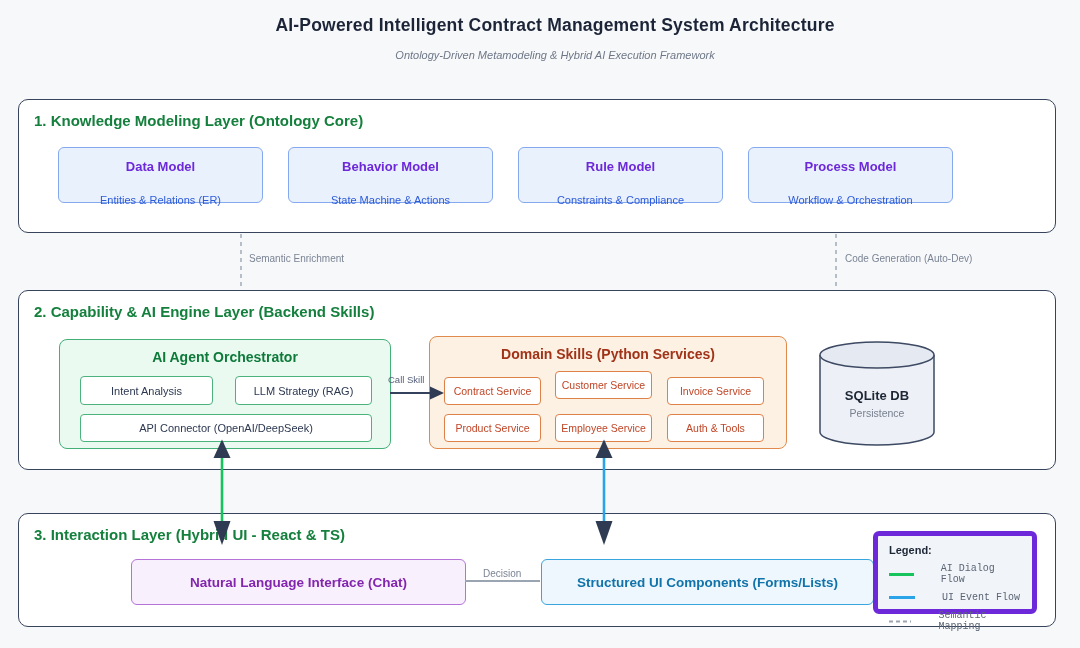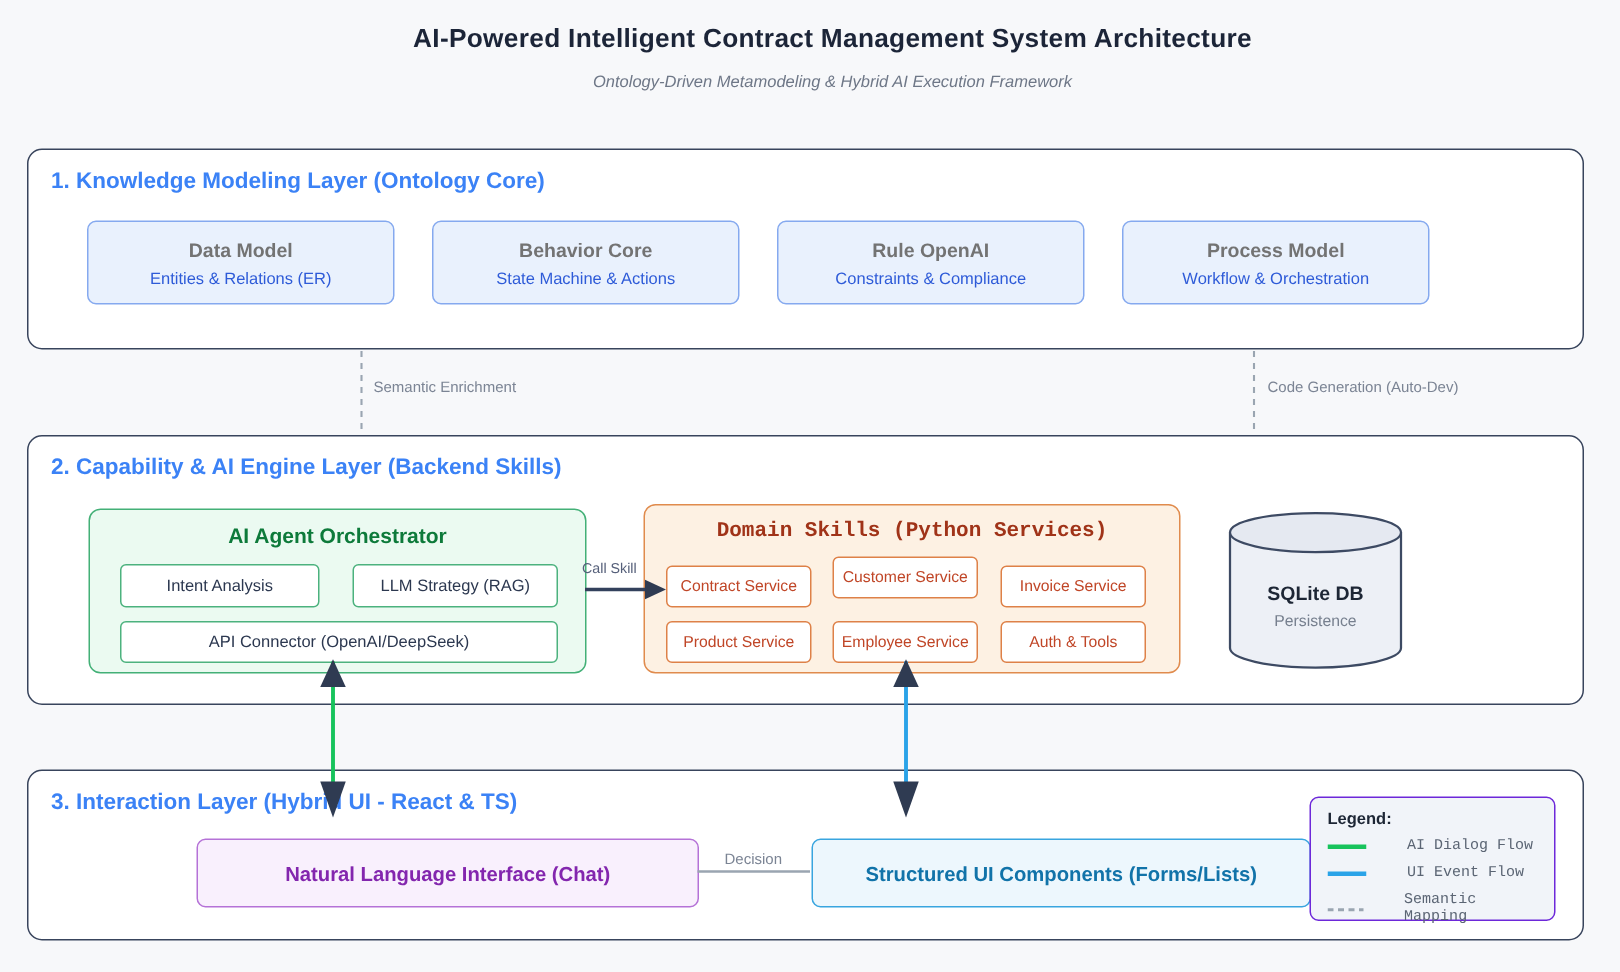--- a/index.html
+++ b/index.html
@@ -7,56 +7,56 @@
           font-family:"Liberation Sans",sans-serif;padding-left:30px;}
   .title{position:absolute;top:15px;left:0;width:100%;text-align:center;
          font-size:17.5px;font-weight:bold;color:#1c2538;letter-spacing:.2px;}
   .subtitle{position:absolute;top:49px;left:0;width:100%;text-align:center;
             font-size:11px;font-style:italic;color:#6e7787;}
   .layer{position:absolute;left:18px;width:1038px;background:#ffffff;
          border:1.6px solid #38445c;border-radius:10px;box-sizing:border-box;z-index:1;}
   .layer1{top:99px;height:134px;}
   .layer2{top:290px;height:180px;}
   .layer3{top:513px;height:114px;}
-  .layer-header{position:absolute;left:15px;top:12px;font-size:15px;font-weight:bold;color:#3b82f6;}
+  .layer-header{position:absolute;left:15px;top:12px;font-size:15px;font-weight:bold;color:#15803d;}
   
   .model-box{position:absolute;top:47px;width:205px;height:56px;background:#e9f1fd;
              border:1px solid #85a9ef;border-radius:6px;text-align:center;
              box-sizing:border-box;padding-top:11px;}
   .mb0{left:39px;} .mb1{left:269px;} .mb2{left:499px;} .mb3{left:729px;}
-  .model-title{font-size:13px;font-weight:bold;color:#737373;margin-bottom:6px;}
+  .model-title{font-size:13px;font-weight:bold;color:#6d28d9;margin-bottom:20px;}
   .model-sub{font-size:11px;color:#2e5bd8;}
   
   .orchestrator{position:absolute;left:40px;top:48px;width:332px;height:110px;
                 background:#ebfaf1;border:1.5px solid #43b077;border-radius:8px;box-sizing:border-box;}
   .orch-title{position:absolute;top:9px;width:100%;text-align:center;
               font-size:14px;font-weight:bold;color:#0d7a3a;}
   .module{position:absolute;background:#fff;border:1px solid #4cb27e;border-radius:4px;
           font-size:11px;color:#2c3850;display:flex;align-items:center;justify-content:center;
           box-sizing:border-box;}
   .m0{left:20px;top:36px;width:133px;height:29px;}
   .m1{left:175px;top:36px;width:137px;height:29px;}
   .m2{left:20px;top:74px;width:292px;height:28px;}
   .domain{position:absolute;left:410px;top:45px;width:358px;height:113px;
           background:#fdf1e3;border:1.5px solid #e08b4d;border-radius:8px;box-sizing:border-box;}
   .domain-title{position:absolute;top:9px;width:100%;text-align:center;
-                font-size:14px;font-weight:bold;color:#a03318;font-family:Liberation Mono, monospace;}
+                font-size:14px;font-weight:bold;color:#a03318;}
   .service{position:absolute;background:#fff;border:1px solid #de8148;border-radius:4px;
            font-size:10.5px;color:#c04627;display:flex;align-items:center;justify-content:center;
            box-sizing:border-box;width:97px;height:28px;}
   .s0{left:14px;top:40px;} .s1{left:125px;top:34px;} .s2{left:237px;top:40px;text-align:center;}
   .s3{left:14px;top:77px;} .s4{left:125px;top:77px;} .s5{left:237px;top:77px;}
   
   .ui-box{position:absolute;top:45px;height:46px;border-radius:6px;display:flex;
           align-items:center;justify-content:center;font-size:13.5px;font-weight:bold;
           box-sizing:border-box;}
   .nli{left:112px;width:335px;background:#f9f0fd;border:1.5px solid #b572d7;color:#8326ae;}
   .sui{left:522px;width:333px;background:#edf7fd;border:1.5px solid #39a5df;color:#1173a9;}
   .legend{position:absolute;left:854px;top:17px;width:164px;height:83px;background:#f1f4f9;
-          border:1px solid #6d28d9;border-radius:6px;padding:8px 11px;box-sizing:border-box;z-index:4;}
+          border:5px solid #6d28d9;border-radius:6px;padding:8px 11px;box-sizing:border-box;z-index:4;}
   .legend-title{font-size:11px;font-weight:bold;color:#1d2635;margin-bottom:7px;}
   .legend-row{display:flex;align-items:center;gap:27px;margin-bottom:7px;font-family:Liberation Mono, monospace;}
   .legend-label{font-size:10px;color:#5b6574;}
   
   .conn-label{position:absolute;font-size:10px;color:#7b8494;z-index:3;white-space:nowrap;}
   .lbl-semantic{left:249px;top:253px;}
   .lbl-codegen{left:845px;top:253px;}
   .lbl-callskill{left:388px;top:374px;font-size:9.5px;color:#56607a;}
   .lbl-decision{left:483px;top:568px;}
   .overlay{position:absolute;left:0;top:0;z-index:2;pointer-events:none;}
@@ -70,25 +70,25 @@
   <div class="title">AI-Powered Intelligent Contract Management System Architecture</div>
   <div class="subtitle">Ontology-Driven Metamodeling &amp; Hybrid AI Execution Framework</div>
 
   <div class="layer layer1">
     <div class="layer-header">1. Knowledge Modeling Layer (Ontology Core)</div>
     <div class="model-box mb0">
       <div class="model-title">Data Model</div>
       <div class="model-sub">Entities &amp; Relations (ER)</div>
     </div>
     <div class="model-box mb1">
-      <div class="model-title">Behavior Core</div>
+      <div class="model-title">Behavior Model</div>
       <div class="model-sub">State Machine &amp; Actions</div>
     </div>
     <div class="model-box mb2">
-      <div class="model-title">Rule OpenAI</div>
+      <div class="model-title">Rule Model</div>
       <div class="model-sub">Constraints &amp; Compliance</div>
     </div>
     <div class="model-box mb3">
       <div class="model-title">Process Model</div>
       <div class="model-sub">Workflow &amp; Orchestration</div>
     </div>
   </div>
 
   <div class="layer layer2">
     <div class="layer-header">2. Capability &amp; AI Engine Layer (Backend Skills)</div>

